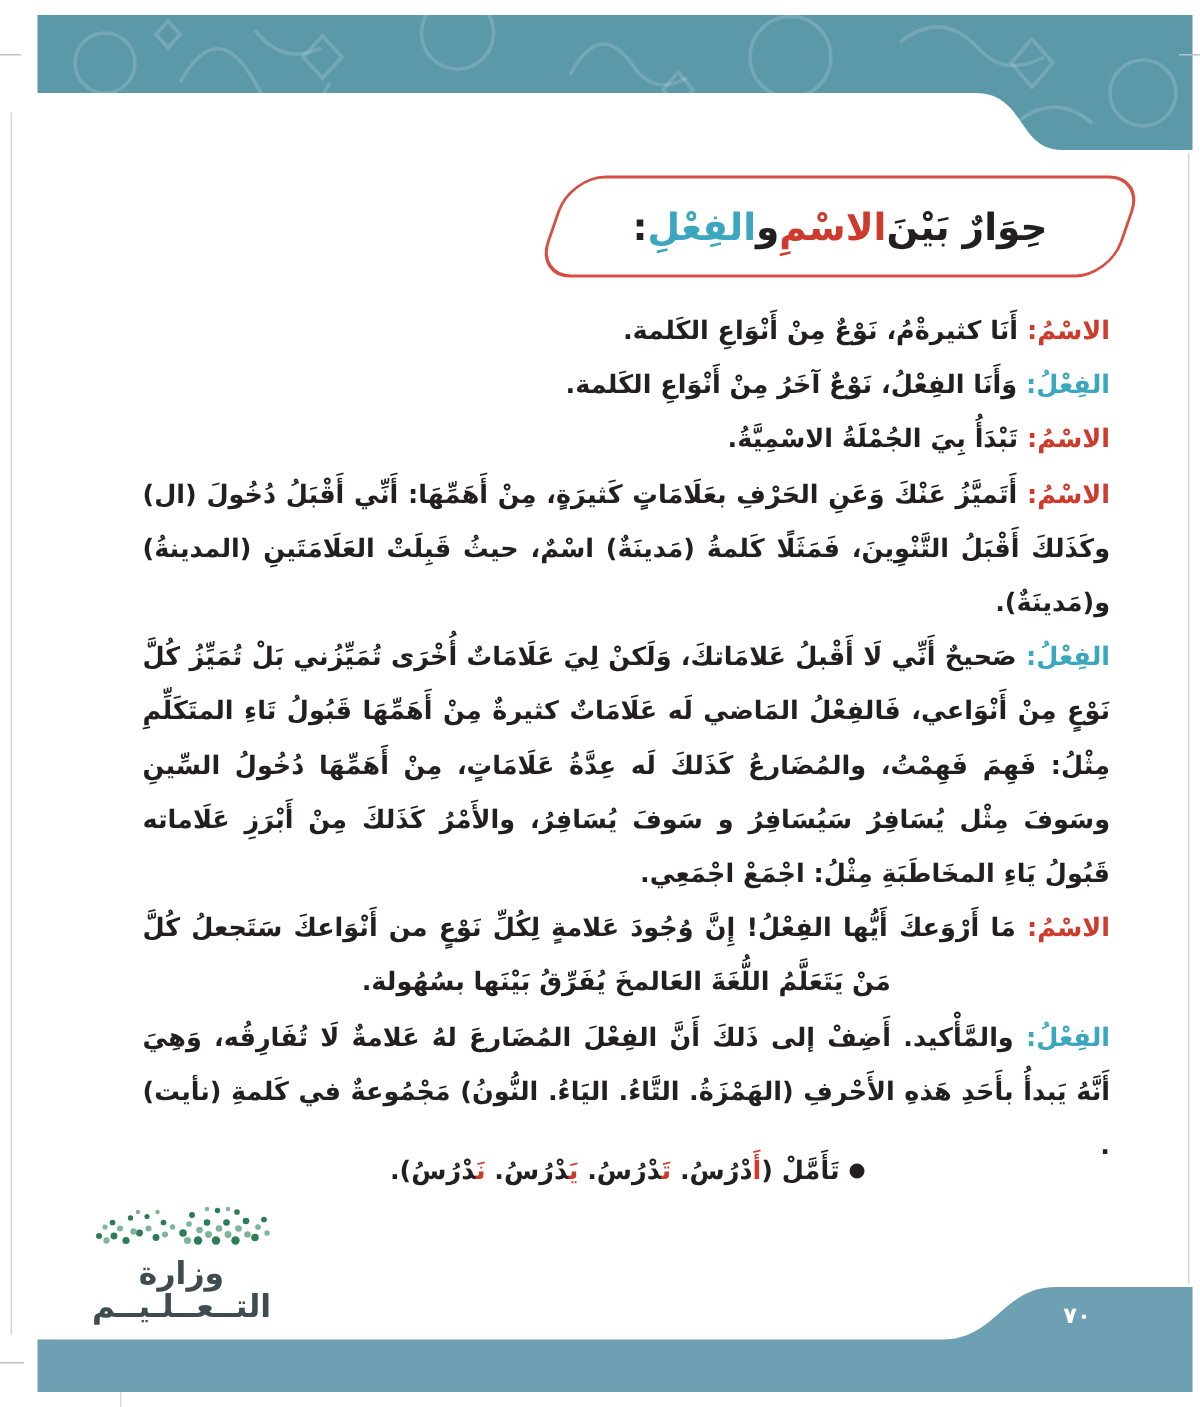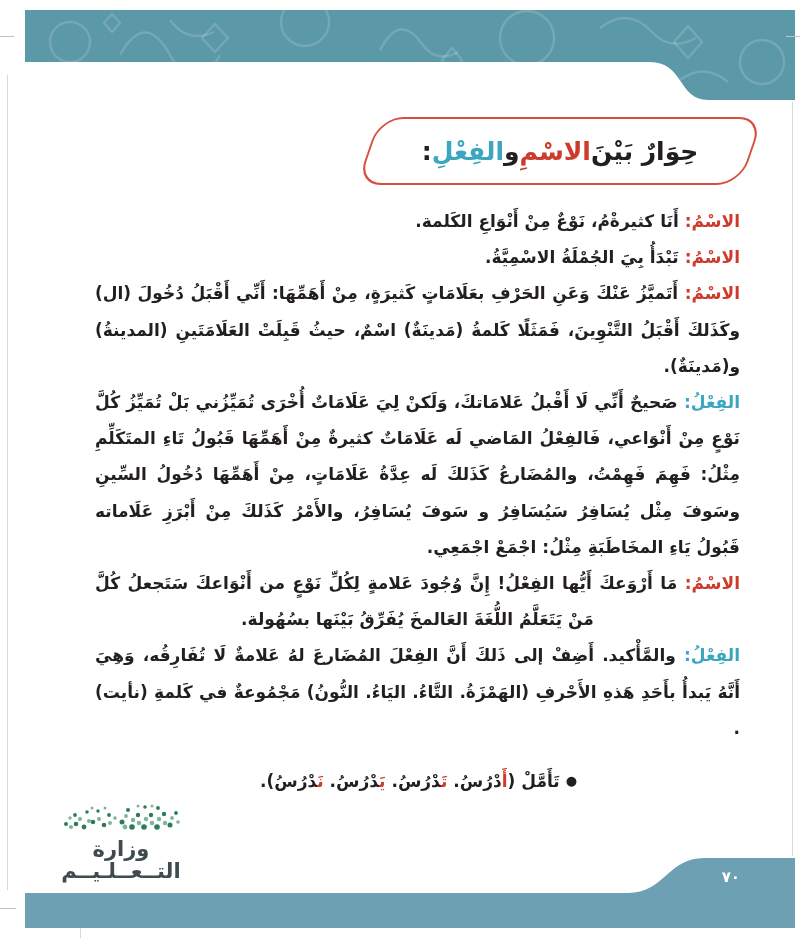--- a/index.html
+++ b/index.html
@@ -50,21 +50,21 @@
   .ministry-ar{
     direction:rtl; text-align:center; width:130px;
     font-size:21px; font-weight:700; color:#3e4c50; line-height:22px;
   }
   .ministry-en{font-size:10px; color:#8f9699; margin-top:14px; padding-left:2px;}
   .years{font-size:13.5px; color:#4e5254; margin-top:2px; letter-spacing:1.5px; padding-left:2px;}
   
   .bottom-svg{position:absolute; top:858px; left:0;}
   .page-num{
     position:absolute; top:868px; left:696px; width:44px;
-    text-align:right; color:#ffffff; font-size:15px; font-weight:700;
+    text-align:center; color:#ffffff; font-size:15px; font-weight:700;
   }
 </style>
 </head>
 <body>
 
 <div class="page">
 
   <svg class="header-svg" width="800" height="110" viewBox="0 0 800 110">
     <defs>
       <clipPath id="hdrclip">
@@ -103,20 +103,21 @@
         <span style="color: var(--ink);">حِوَارٌ بَيْنَ </span>
         <span style="color: var(--red);">الاسْمِ</span>
         <span style="color: var(--ink);"> و</span>
         <span style="color: var(--blue);">الفِعْلِ</span>
         <span style="color: var(--ink);">:</span>
       </div>
   </div>
 
   <div class="dialogue" id="dialogue">
       <div class="dline"><span class="speaker" style="color: var(--red);">الاسْمُ: </span><span>أَنَا كثيرةْمُ، نَوْعٌ مِنْ أَنْوَاعِ الكَلمة.</span></div>
+      <div class="dline"><span class="speaker" style="color: var(--blue);">الفِعْلُ: </span><span>وَأَنَا الفِعْلُ، نَوْعٌ آخَرُ مِنْ أَنْوَاعِ الكَلمة.</span></div>
       <div class="dline"><span class="speaker" style="color: var(--red);">الاسْمُ: </span><span>تَبْدَأُ بِيَ الجُمْلَةُ الاسْمِيَّةُ.</span></div>
       <div class="dline"><span class="speaker" style="color: var(--red);">الاسْمُ: </span><span>أَتَميَّزُ عَنْكَ وَعَنِ الحَرْفِ بعَلَامَاتٍ كَثيرَةٍ، مِنْ أَهَمِّهَا: أَنِّي أَقْبَلُ دُخُولَ (ال) وكَذَلكَ أَقْبَلُ التَّنْوِينَ، فَمَثَلًا كَلمةُ (مَدينَةٌ) اسْمٌ، حيثُ قَبِلَتْ العَلَامَتَينِ (المدينةُ) و(مَدينَةٌ).</span></div>
       <div class="dline"><span class="speaker" style="color: var(--blue);">الفِعْلُ: </span><span>صَحيحٌ أَنِّي لَا أَقْبلُ عَلامَاتكَ، وَلَكنْ لِيَ عَلَامَاتٌ أُخْرَى تُمَيِّزُني بَلْ تُمَيِّزُ كُلَّ نَوْعٍ مِنْ أَنْوَاعي، فَالفِعْلُ المَاضي لَه عَلَامَاتٌ كثيرةٌ مِنْ أَهَمِّهَا قَبُولُ تَاءِ المتَكَلِّمِ مِثْلُ: فَهِمَ فَهِمْتُ، والمُضَارعُ كَذَلكَ لَه عِدَّةُ عَلَامَاتٍ، مِنْ أَهَمِّهَا دُخُولُ السِّينِ وسَوفَ مِثْل يُسَافِرُ سَيُسَافِرُ و سَوفَ يُسَافِرُ، والأَمْرُ كَذَلكَ مِنْ أَبْرَزِ عَلَاماته قَبُولُ يَاءِ المخَاطَبَةِ مِثْلُ: اجْمَعْ اجْمَعِي.</span></div>
       <div class="dline center-last"><span class="speaker" style="color: var(--red);">الاسْمُ: </span><span>مَا أَرْوَعكَ أَيُّها الفِعْلُ! إِنَّ وُجُودَ عَلامةٍ لِكُلِّ نَوْعٍ من أَنْوَاعكَ سَتَجعلُ كُلَّ مَنْ يَتَعَلَّمُ اللُّغَةَ العَالمخَ يُفَرِّقُ بَيْنَها بسُهُولة.</span></div>
       <div class="dline"><span class="speaker" style="color: var(--blue);">الفِعْلُ: </span><span>والمَّأْكيد. أَضِفْ إلى ذَلكَ أَنَّ الفِعْلَ المُضَارعَ لهُ عَلامةٌ لَا تُفَارِقُه، وَهِيَ أَنَّهُ يَبدأُ بأَحَدِ هَذهِ الأَحْرفِ (الهَمْزَةُ. التَّاءُ. اليَاءُ. النُّونُ) مَجْمُوعةٌ في كَلمةِ (نأيت) .</span></div>
     </div>
 
   <div class="bullet-line">
     <span class="bullet-marker">●</span><span id="bullet-text"><span style="color: var(--ink);">تَأَمَّلْ (</span><span style="color: var(--red);">أَ</span><span style="color: var(--ink);">دْرُسُ. </span><span style="color: var(--red);">تَ‍</span><span style="color: var(--ink);">‍دْرُسُ. </span><span style="color: var(--red);">يَ‍</span><span style="color: var(--ink);">‍دْرُسُ. </span><span style="color: var(--red);">نَ‍</span><span style="color: var(--ink);">‍دْرُسُ</span><span style="color: var(--ink);">).</span></span>
   </div>

